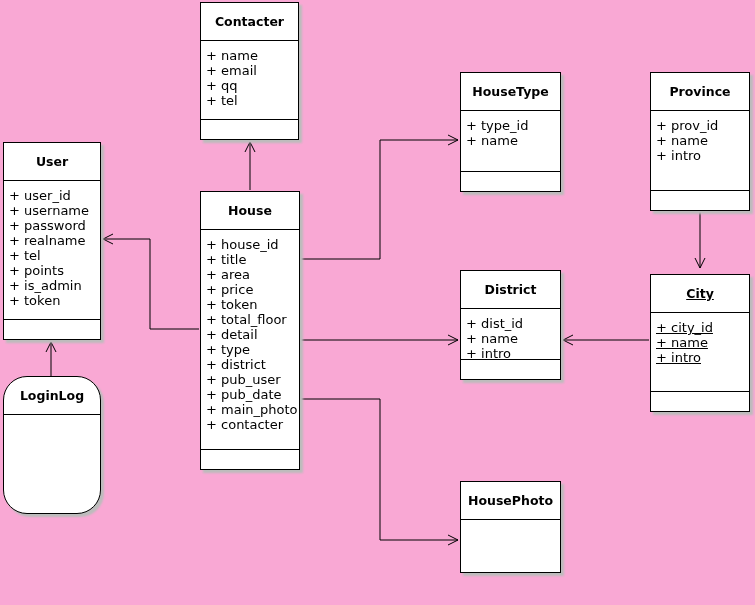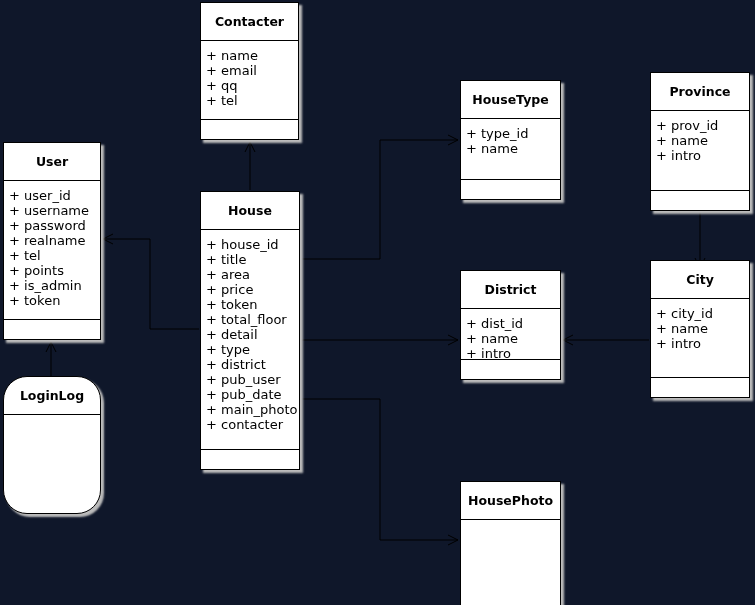--- a/index.html
+++ b/index.html
@@ -8,21 +8,21 @@
     background: #ffffff;
     width: 755px;
     height: 605px;
     overflow: hidden;
     font-family: "DejaVu Sans", "Liberation Sans", sans-serif;
   }
   .canvas {
     position: relative;
     width: 755px;
     height: 605px;
-    background: #0f172a;
+    background: #f9a8d4;
   }
   svg.wires {
     position: absolute;
     left: 0;
     top: 0;
     width: 755px;
     height: 605px;
     z-index: 1;
   }
   .box {
@@ -60,25 +60,25 @@
     white-space: nowrap;
   }
   .box-ops {
     flex: 0 0 19px;
   }
   
   #box-contacter  { left: 200px; top: 2px;   width: 99px;  height: 138px; }
   #box-user       { left: 3px;   top: 142px; width: 98px;  height: 198px; justify-content: space-between; }
   #box-loginlog   { left: 3px;   top: 376px; width: 98px;  height: 138px; border-radius: 24px; }
   #box-house      { left: 200px; top: 191px; width: 100px; height: 279px; }
-  #box-housetype  { left: 460px; top: 80px;  width: 101px; height: 120px; }
+  #box-housetype  { left: 460px; top: 72px;  width: 101px; height: 120px; }
   #box-province   { left: 650px; top: 72px;  width: 100px; height: 139px; }
   #box-district   { left: 460px; top: 270px; width: 101px; height: 110px; }
-  #box-city       { left: 650px; top: 260px; width: 100px; height: 138px; }
-  #box-housephoto { left: 460px; top: 481px; width: 101px; height: 125px; gap: 8px; }
+  #box-city       { left: 650px; top: 274px; width: 100px; height: 138px; text-decoration: underline; }
+  #box-housephoto { left: 460px; top: 481px; width: 101px; height: 92px; gap: 8px; }
   polyline.wire {
     fill: none;
     stroke: #000000;
     stroke-width: 1;
   }
 </style>
 </head>
 <body>
 
 <div class="canvas">

